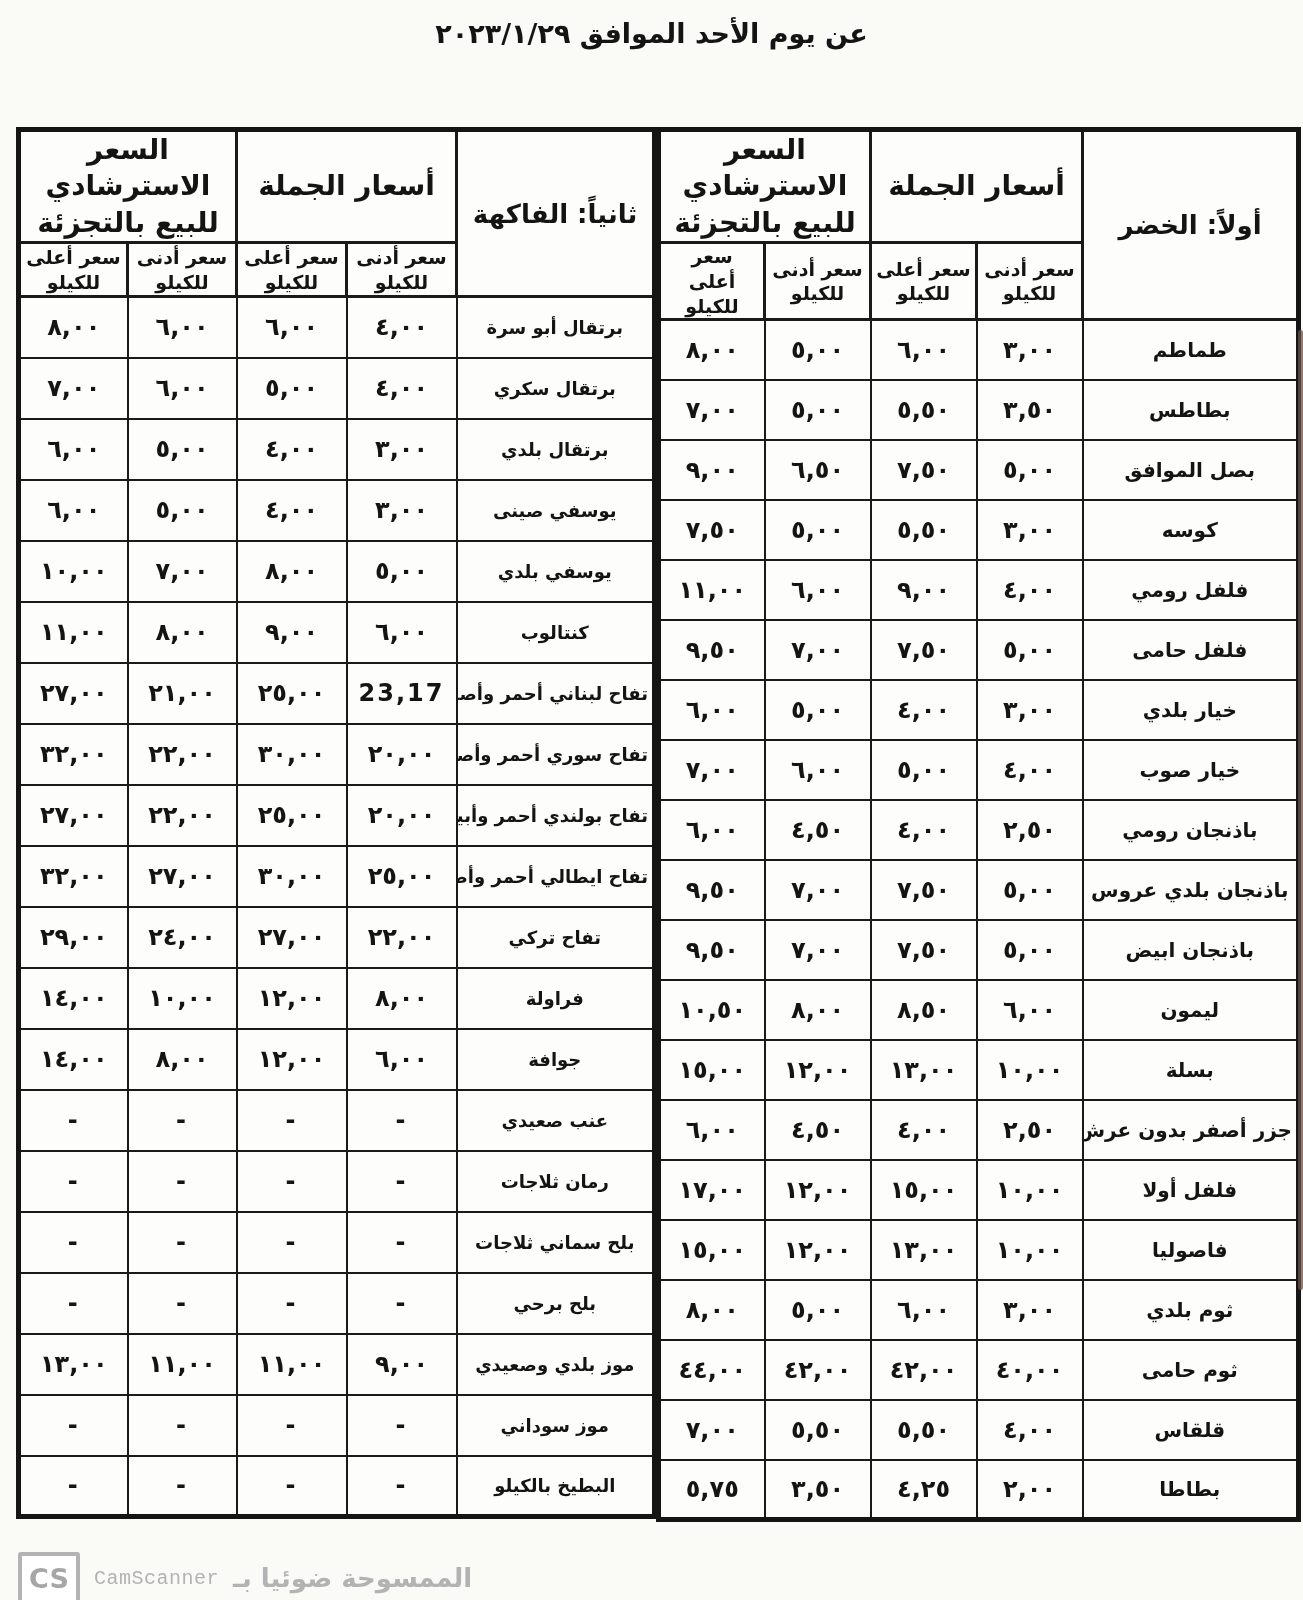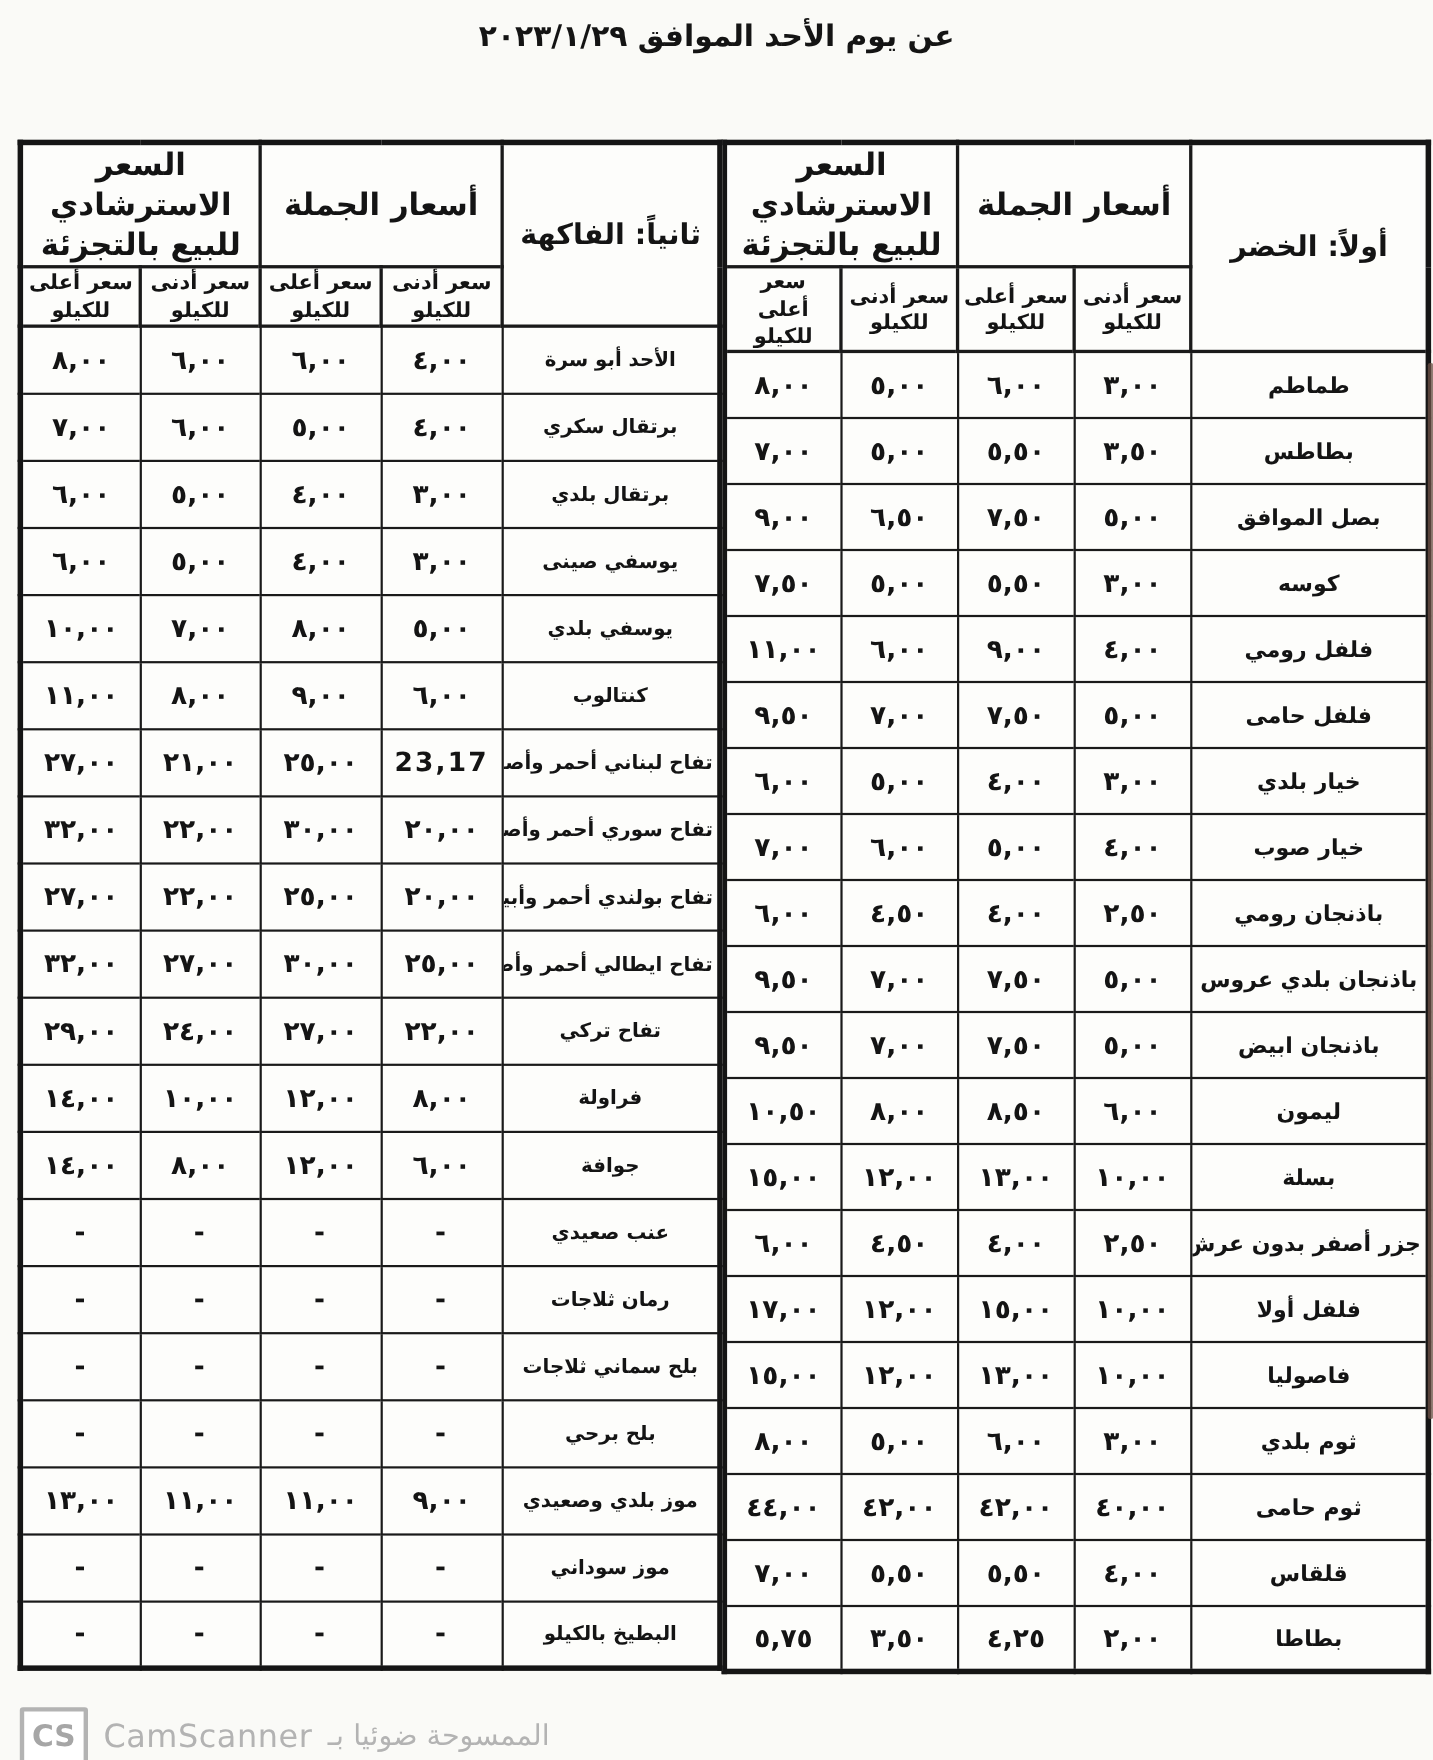--- a/index.html
+++ b/index.html
@@ -57,22 +57,22 @@
     border:4px solid #b3b3b3;border-radius:3px;
     background:#ffffff;
     display:flex;align-items:center;justify-content:center;
     font-size:27px;font-weight:bold;color:#a6a6a6;
     position:relative;flex:0 0 auto;
   }
   .cs-logo::after{
     content:"";position:absolute;left:-4px;bottom:-14px;
     width:50px;height:10px;background:#b3b3b3;border-radius:0 0 4px 4px;
   }
-  .camscanner-text{font-size:29px;font-weight:500;letter-spacing:.5px;}
-  .scanned-text{font-size:26px;direction:rtl;}
+  .camscanner-text{font-size:20px;font-weight:500;letter-spacing:.5px;font-family:Liberation Mono, monospace;}
+  .scanned-text{font-size:26px;direction:rtl;font-weight:bold;}
   .scan-edge{
     position:absolute;right:0;top:330px;width:5px;height:960px;
     background:#6e5247;opacity:.75;border-radius:2px;
   }
 </style>
 </head>
 <body>
 
 <div class="page">
 
@@ -285,21 +285,21 @@
           <div>للكيلو</div>
         </th>
         <th class="sub-header">
           <div>سعر أعلى</div>
           <div>للكيلو</div>
         </th>
       </tr>
     </thead>
     <tbody id="fruit-body">
         <tr>
-          <td class="name-cell">الأحد أبو سرة</td>
+          <td class="name-cell">برتقال أبو سرة</td>
           <td class="num-cell">٤,٠٠</td>
           <td class="num-cell">٦,٠٠</td>
           <td class="num-cell">٦,٠٠</td>
           <td class="num-cell">٨,٠٠</td>
         </tr>
         <tr>
           <td class="name-cell">برتقال سكري</td>
           <td class="num-cell">٤,٠٠</td>
           <td class="num-cell">٥,٠٠</td>
           <td class="num-cell">٦,٠٠</td>

